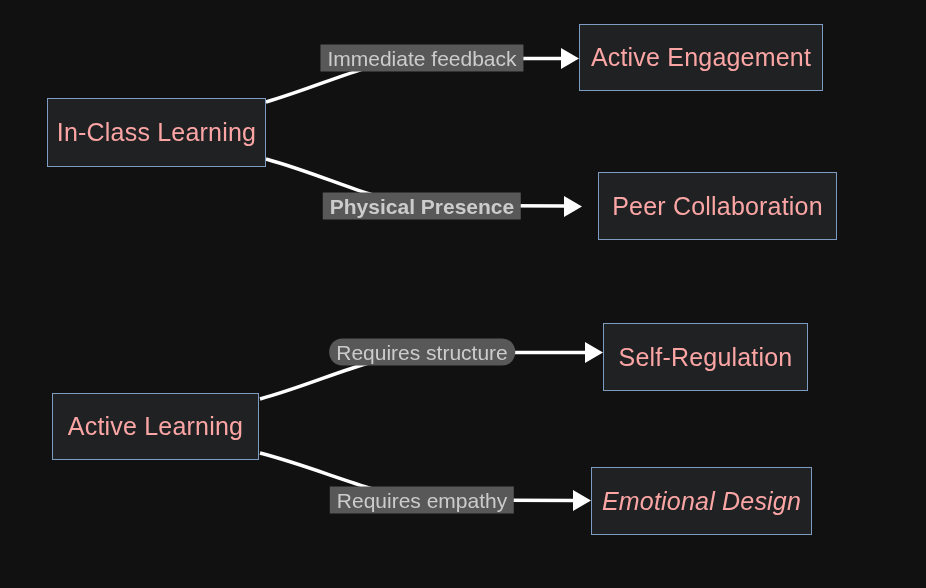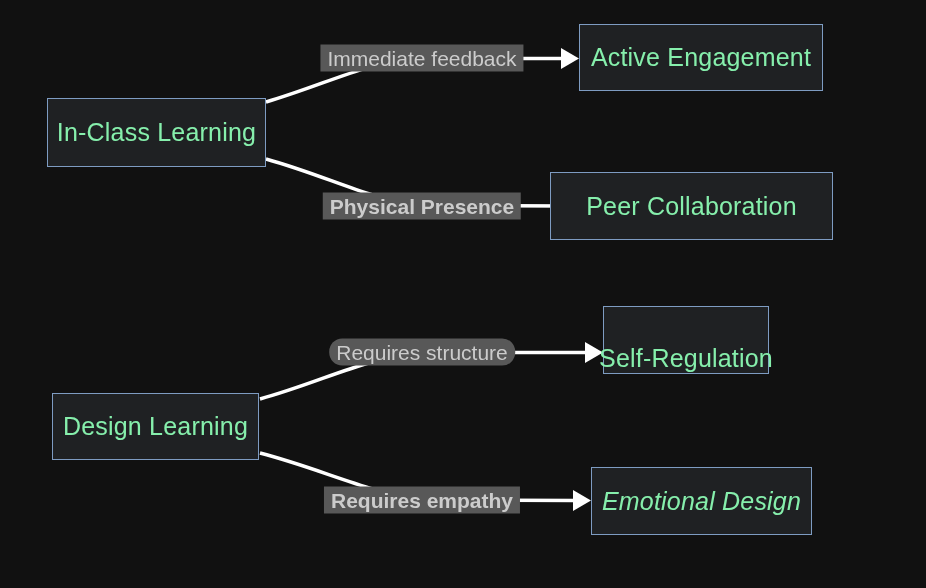--- a/index.html
+++ b/index.html
@@ -18,48 +18,48 @@
   svg.edge-layer {
     position: absolute;
     left: 0; top: 0;
     width: 926px; height: 588px;
   }
   .node {
     position: absolute;
     box-sizing: border-box;
     background: #1f2123;
     border: 1.5px solid #7e9cc2;
-    color: #86efac;
+    color: #fca5a5;
     display: flex;
     align-items: center;
     justify-content: center;
     font-size: 25px;
     letter-spacing: 0.2px;
     white-space: nowrap;
   }
   .edge-label {
     position: absolute;
     transform: translate(-50%, -50%);
     background: #585858;
     color: #cccccc;
     font-size: 21px;
     line-height: 27px;
     padding: 0 7px;
     white-space: nowrap;
   }
   .node-inclass   { left: 47px;  top: 98px;  width: 219px; height: 69px; align-items: center; }
   .node-active    { left: 579px; top: 24px;  width: 244px; height: 67px; }
-  .node-peer      { left: 550px; top: 172px; width: 283px; height: 68px; }
-  .node-self      { left: 603px; top: 306px; width: 166px; height: 68px; align-items: flex-end; }
+  .node-peer      { left: 598px; top: 172px; width: 239px; height: 68px; }
+  .node-self      { left: 603px; top: 323px; width: 205px; height: 68px; }
   .node-online    { left: 52px;  top: 393px; width: 207px; height: 67px; }
   .node-emotional { left: 591px; top: 467px; width: 221px; height: 68px; font-style: italic; }
   .label-1 { left: 422px; top: 58px;  }
   .label-2 { left: 422px; top: 206px; font-weight: bold; }
   .label-3 { left: 422px; top: 352px; border-radius: 13px; }
-  .label-4 { left: 422px; top: 500px; font-weight: bold; }
+  .label-4 { left: 422px; top: 500px; }
 </style>
 </head>
 <body>
 
 <div class="canvas">
 
   <svg class="edge-layer" viewBox="0 0 926 588" xmlns="http://www.w3.org/2000/svg">
 
     <path d="M 266,102 C 330,83 365,62 420,58.5 L 562,58.5" stroke="#ffffff" stroke-width="3.5" fill="none"></path>
     <polygon points="561,48 561,69 579,58.5" fill="#ffffff"></polygon>
@@ -80,21 +80,21 @@
   <div class="node node-active">
     <span>Active Engagement</span>
   </div>
   <div class="node node-peer">
     <span>Peer Collaboration</span>
   </div>
   <div class="node node-self">
     <span>Self-Regulation</span>
   </div>
   <div class="node node-online">
-    <span>Design Learning</span>
+    <span>Active Learning</span>
   </div>
   <div class="node node-emotional">
     <span>Emotional Design</span>
   </div>
 
   <div class="edge-label label-1">Immediate feedback</div>
   <div class="edge-label label-2">Physical Presence</div>
   <div class="edge-label label-3">Requires structure</div>
   <div class="edge-label label-4">Requires empathy</div>
 

